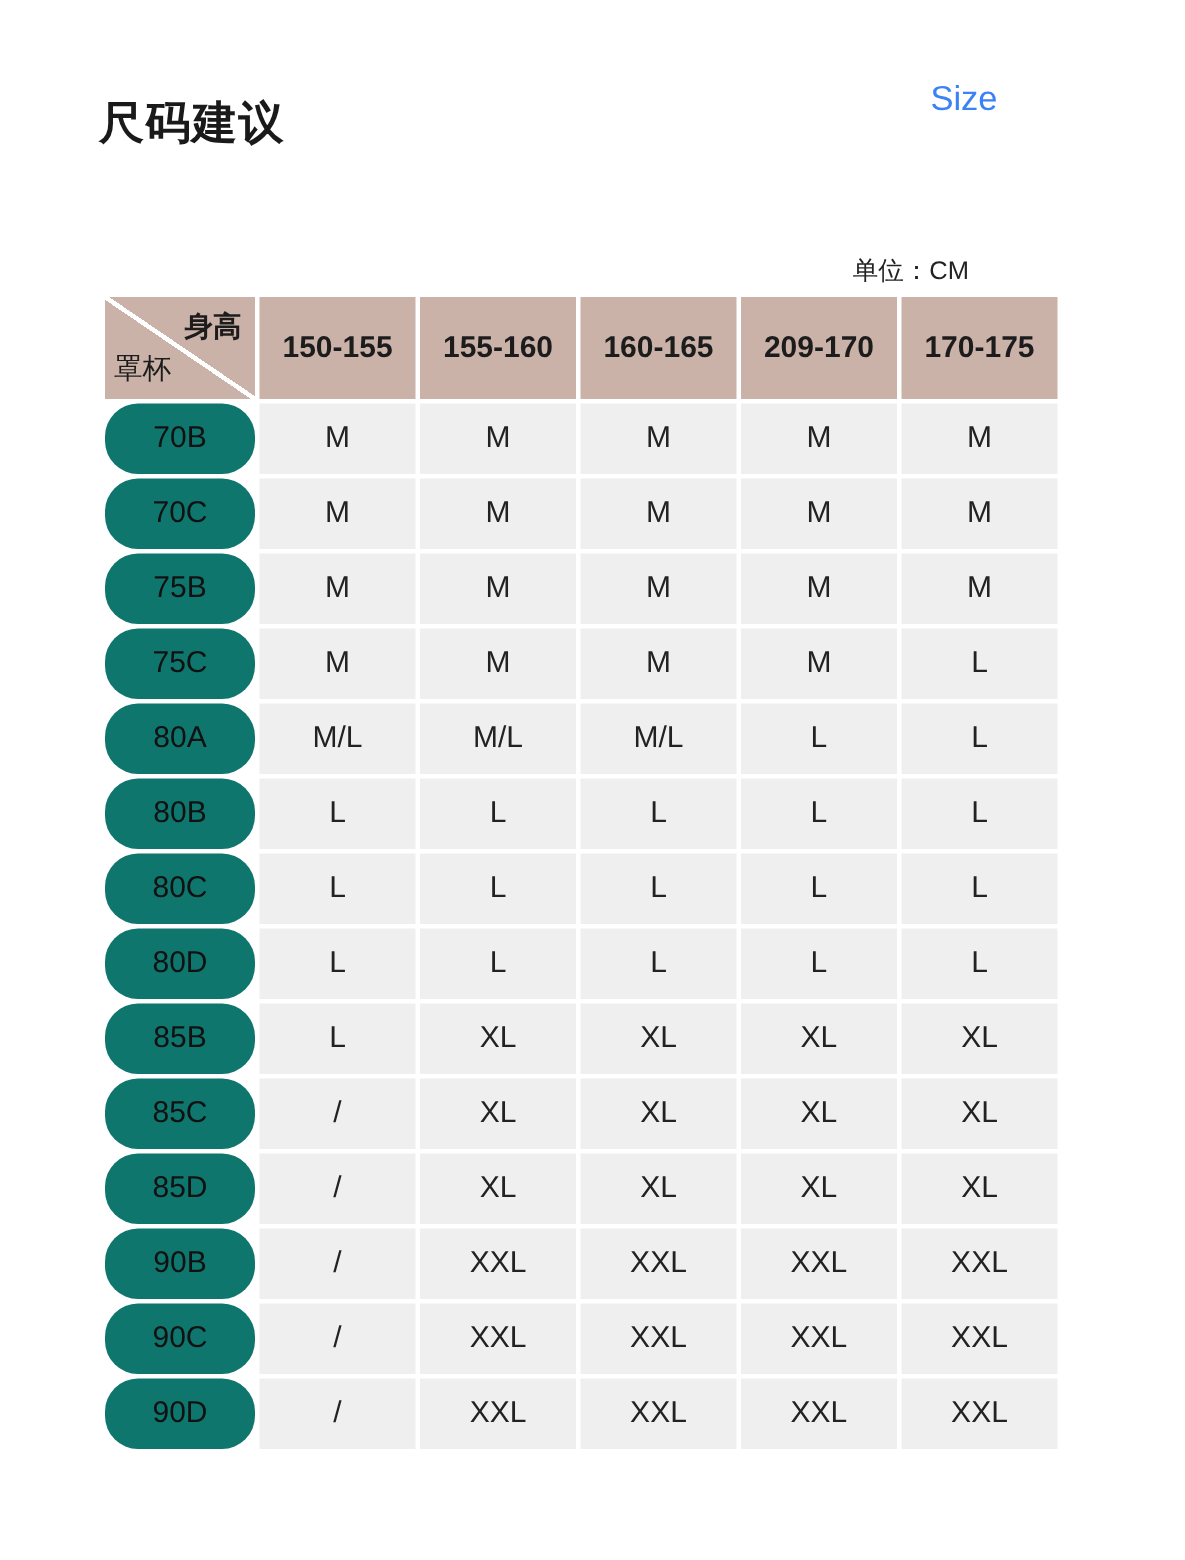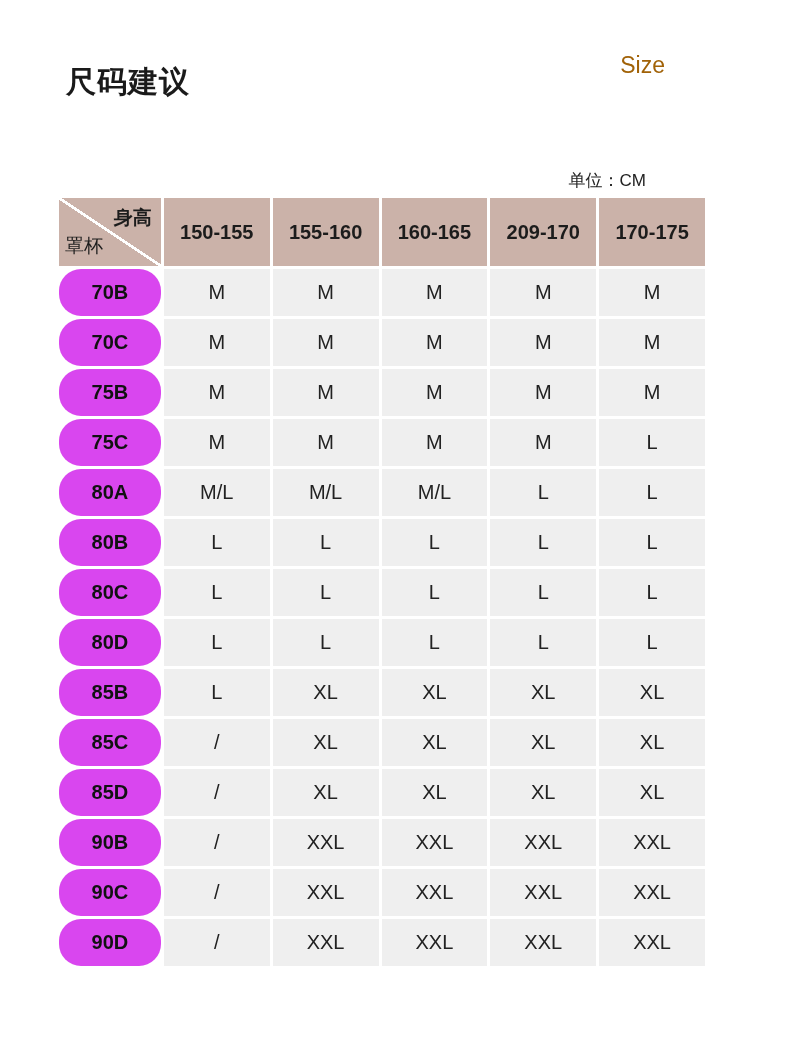--- a/index.html
+++ b/index.html
@@ -28,33 +28,33 @@
     letter-spacing: 1px;
   }
   .title-en {
     position: absolute;
     top: 50px;
     right: 43px;
     text-align: right;
     font-size: 23px;
     line-height: 31px;
     font-weight: 400;
-    color: #a16207;
+    color: #3b82f6;
   }
   .unit-label {
     position: absolute;
     top: 169px;
     right: 62px;
     font-size: 17px;
     color: #222222;
     margin-left: 44px;
   }
   table.size-table {
     position: absolute;
-    left: 56px;
+    left: 67px;
     top: 195px;
     border-collapse: separate;
     border-spacing: 3px;
     table-layout: fixed;
   }
   .size-table th, .size-table td {
     padding: 0;
     text-align: center;
     vertical-align: middle;
   }
@@ -87,24 +87,24 @@
   }
   .corner-bottom-left {
     position: absolute;
     bottom: 7px;
     left: 6px;
     font-size: 19px;
     font-weight: 400;
     color: #1c1c1c;
   }
   .size-table tbody th {
-    background: #d946ef;
+    background: #0f766e;
     height: 47px;
     font-size: 20px;
-    font-weight: 700;
+    font-weight: 400;
     color: #111111;
     border-radius: 22px;
   }
   .size-table tbody td {
     background: #efefef;
     height: 47px;
     font-size: 20px;
     font-weight: 400;
     color: #222222;
   }

